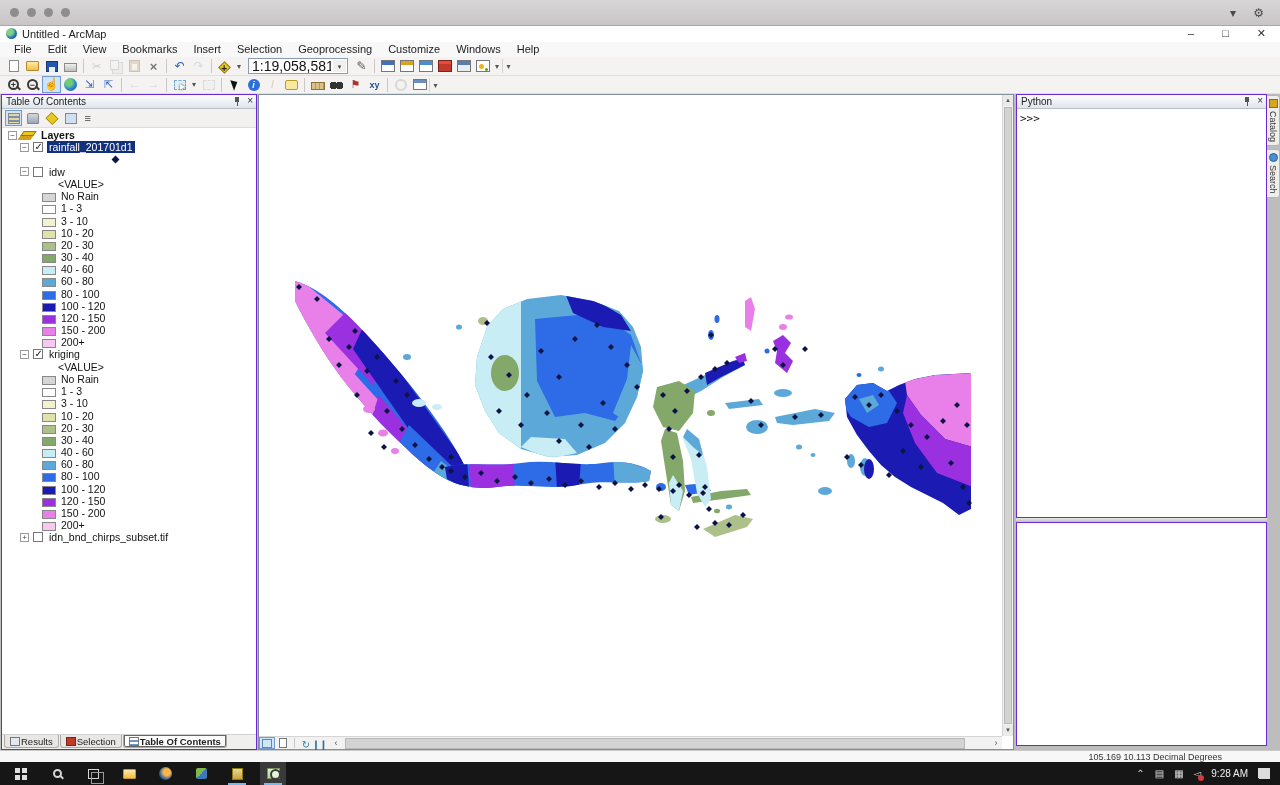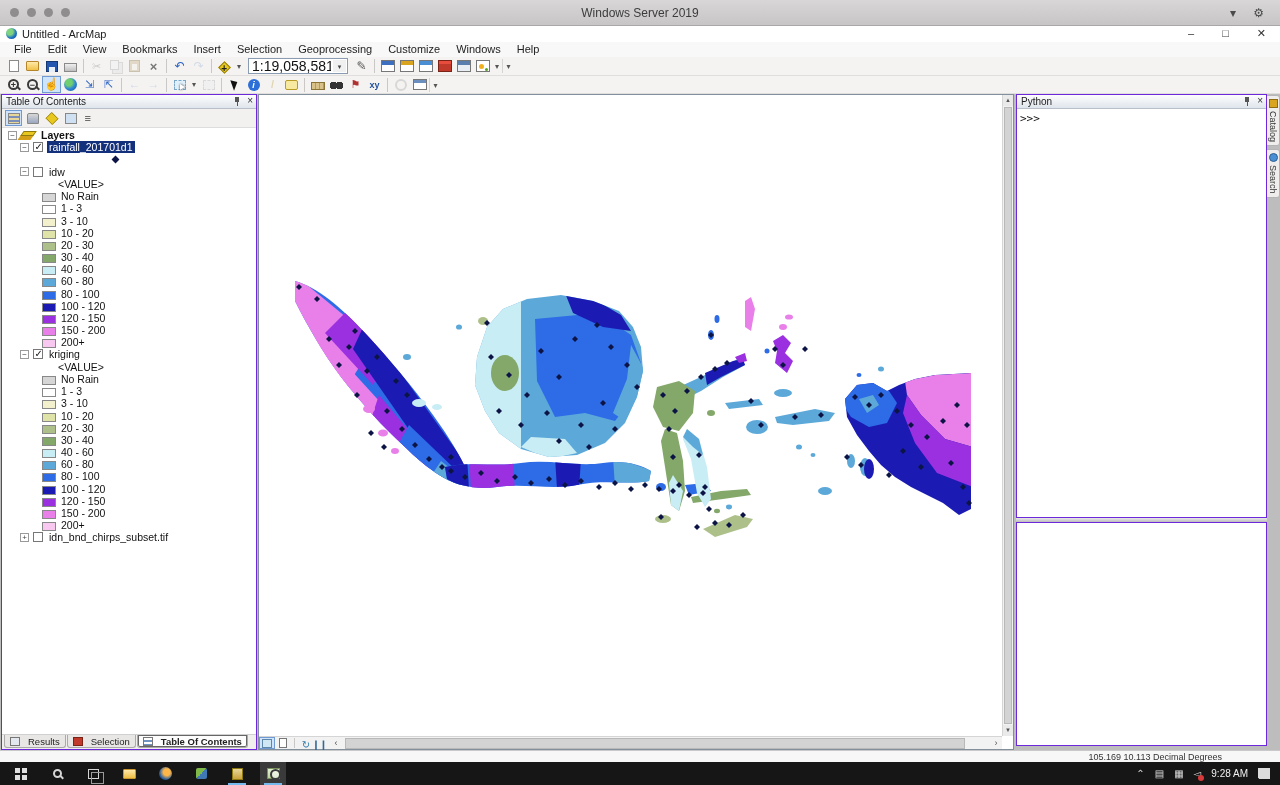--- a/index.html
+++ b/index.html
@@ -131,21 +131,21 @@
   .layers-ic::before { content:""; position:absolute; left:1px; top:1px; width:11px; height:3px; background:#e8c81f; transform:skewX(-35deg); box-shadow:0 4px 0 #d4a017; border:1px solid #8f7a10; }
   .lname { padding:0 2px; }
   .lname.selected { background:#13307c; color:#fff; }
   .bold { font-weight:bold; }
   .pt-diamond { width:7px; height:7px; background:#0c1446; transform:rotate(45deg) scale(.8); margin-left:2px; }
   .legend-row { display:flex; align-items:flex-end; height:12.2px; }
   .lswatch { width:14px; height:9px; border:1px solid #888; margin-right:5px; flex:none; }
   .vhead { height:12.2px; }
 
   .toc-tabs { position:absolute; left:0; bottom:0; right:0; height:15px; background:#f0efee; display:flex; align-items:flex-start; padding-left:2px; border-top:1px solid #d0d0d0; }
-  .ttab { display:flex; align-items:center; gap:8px; font-size:9.5px; color:#222; border:1px solid #aaa; border-top:0;
+  .ttab { display:flex; align-items:center; gap:1px; font-size:9.5px; color:#222; border:1px solid #aaa; border-top:0;
     padding:0 5px; height:13px; background:#e8e7e6; border-radius:0 0 3px 3px; margin-right:1px; }
   .ttab.active { background:#fdfdfd; font-weight:bold; box-shadow:inset 0 0 0 1px #666; }
   .ttabic { width:10px; height:9px; border:1px solid #777; }
   [data-name="results-tab-icon"] { background:#e3e8ef; }
   [data-name="arctoolbox-tab-icon"] { background:#c0392b; border-color:#7c2318; }
   [data-name="toc-tab-icon"] { background:repeating-linear-gradient(#fff 0 2px,#6f94c4 2px 4px); }
 
   
   #map-area { position:absolute; left:258px; top:94px; width:756px; height:656px; background:#fff; border:1px solid #828f9c; }
   #map-svg { position:absolute; left:0; top:0; width:744px; height:642px; }
@@ -209,21 +209,20 @@
 </head>
 <body>
 
 <div class="vmbar" data-name="vm-titlebar">
   <div class="vmdots" data-name="vm-window-controls">
     <span class="vmdot" data-name="vm-dot-1"></span>
     <span class="vmdot" data-name="vm-dot-2"></span>
     <span class="vmdot" data-name="vm-dot-3"></span>
     <span class="vmdot" data-name="vm-dot-4"></span>
   </div>
-  <div class="vmtitle" data-name="vm-title">Windows Server 2019</div>
   <div class="vmctl" style="right:44px;" data-name="vm-dropdown-icon">▾</div>
   <div class="vmctl" style="right:16px;" data-name="vm-settings-gear-icon">⚙</div>
 </div>
 
 <div class="titlebar" data-name="arcmap-titlebar">
   <span class="appicon" data-name="arcmap-logo-icon"></span>
   <span class="apptitle" data-name="window-title">Untitled - ArcMap</span>
   <div class="winbtns">
     <span data-name="minimize-button">–</span>
     <span data-name="maximize-button">□</span>

